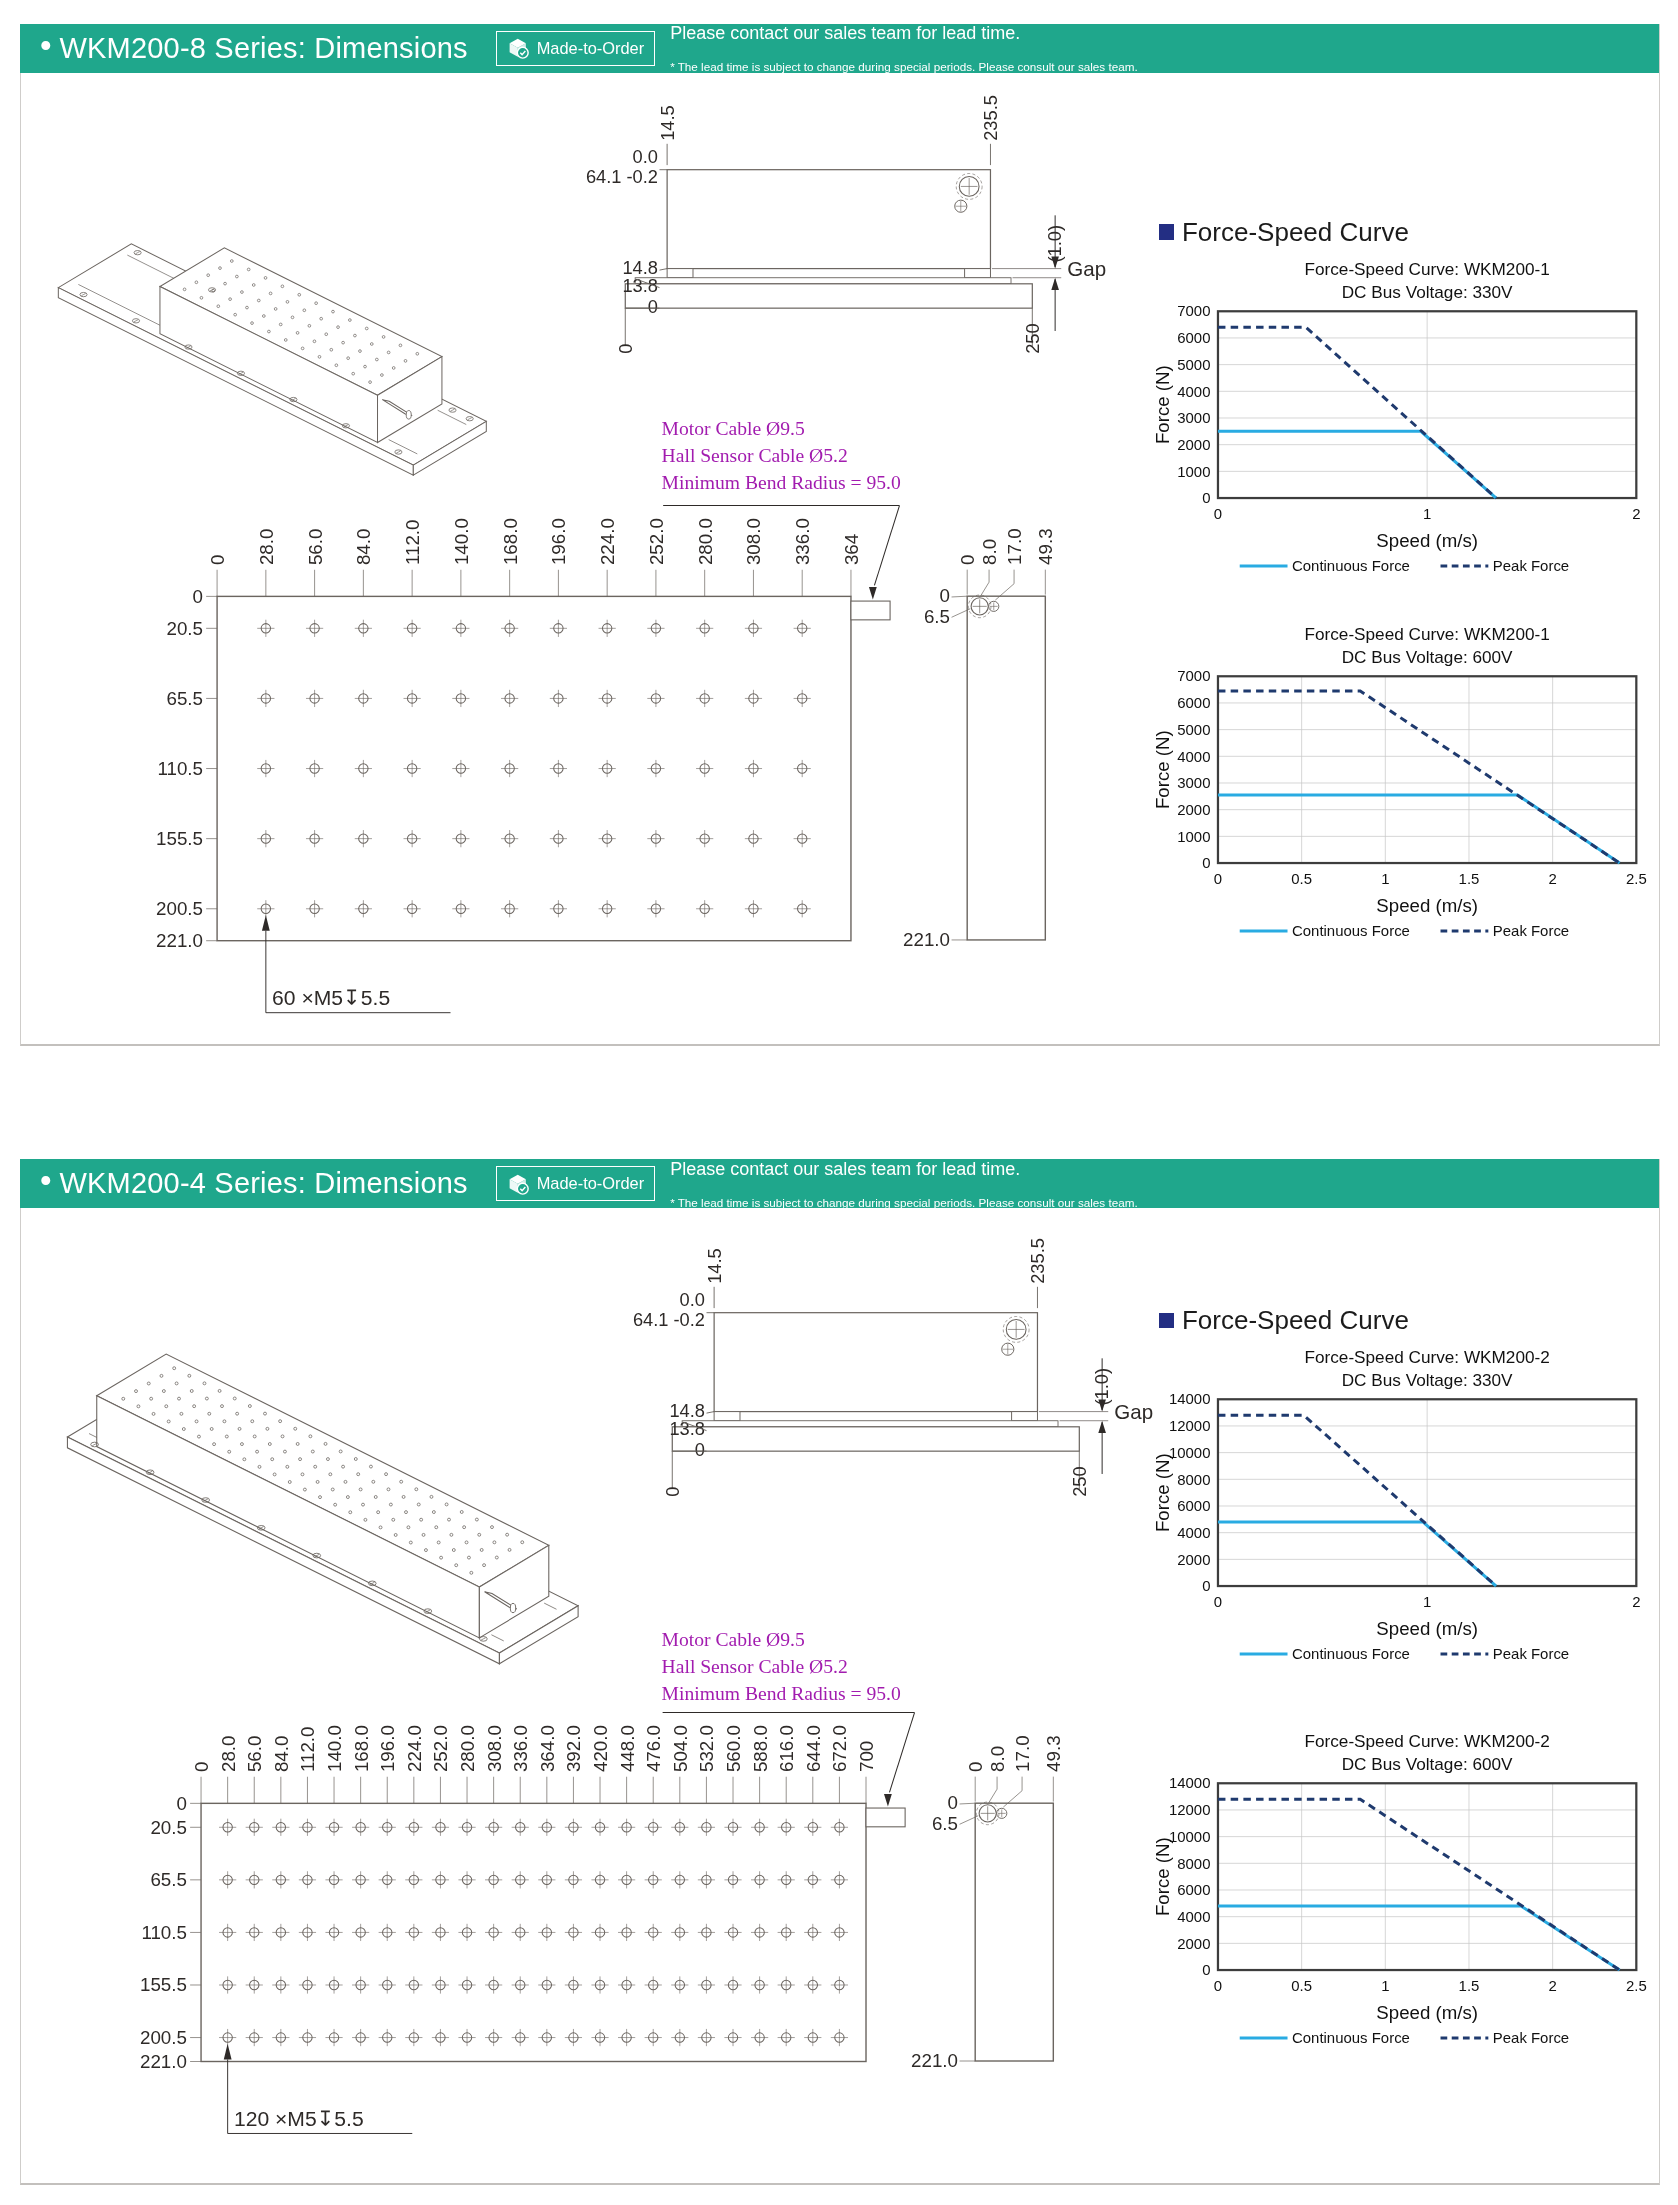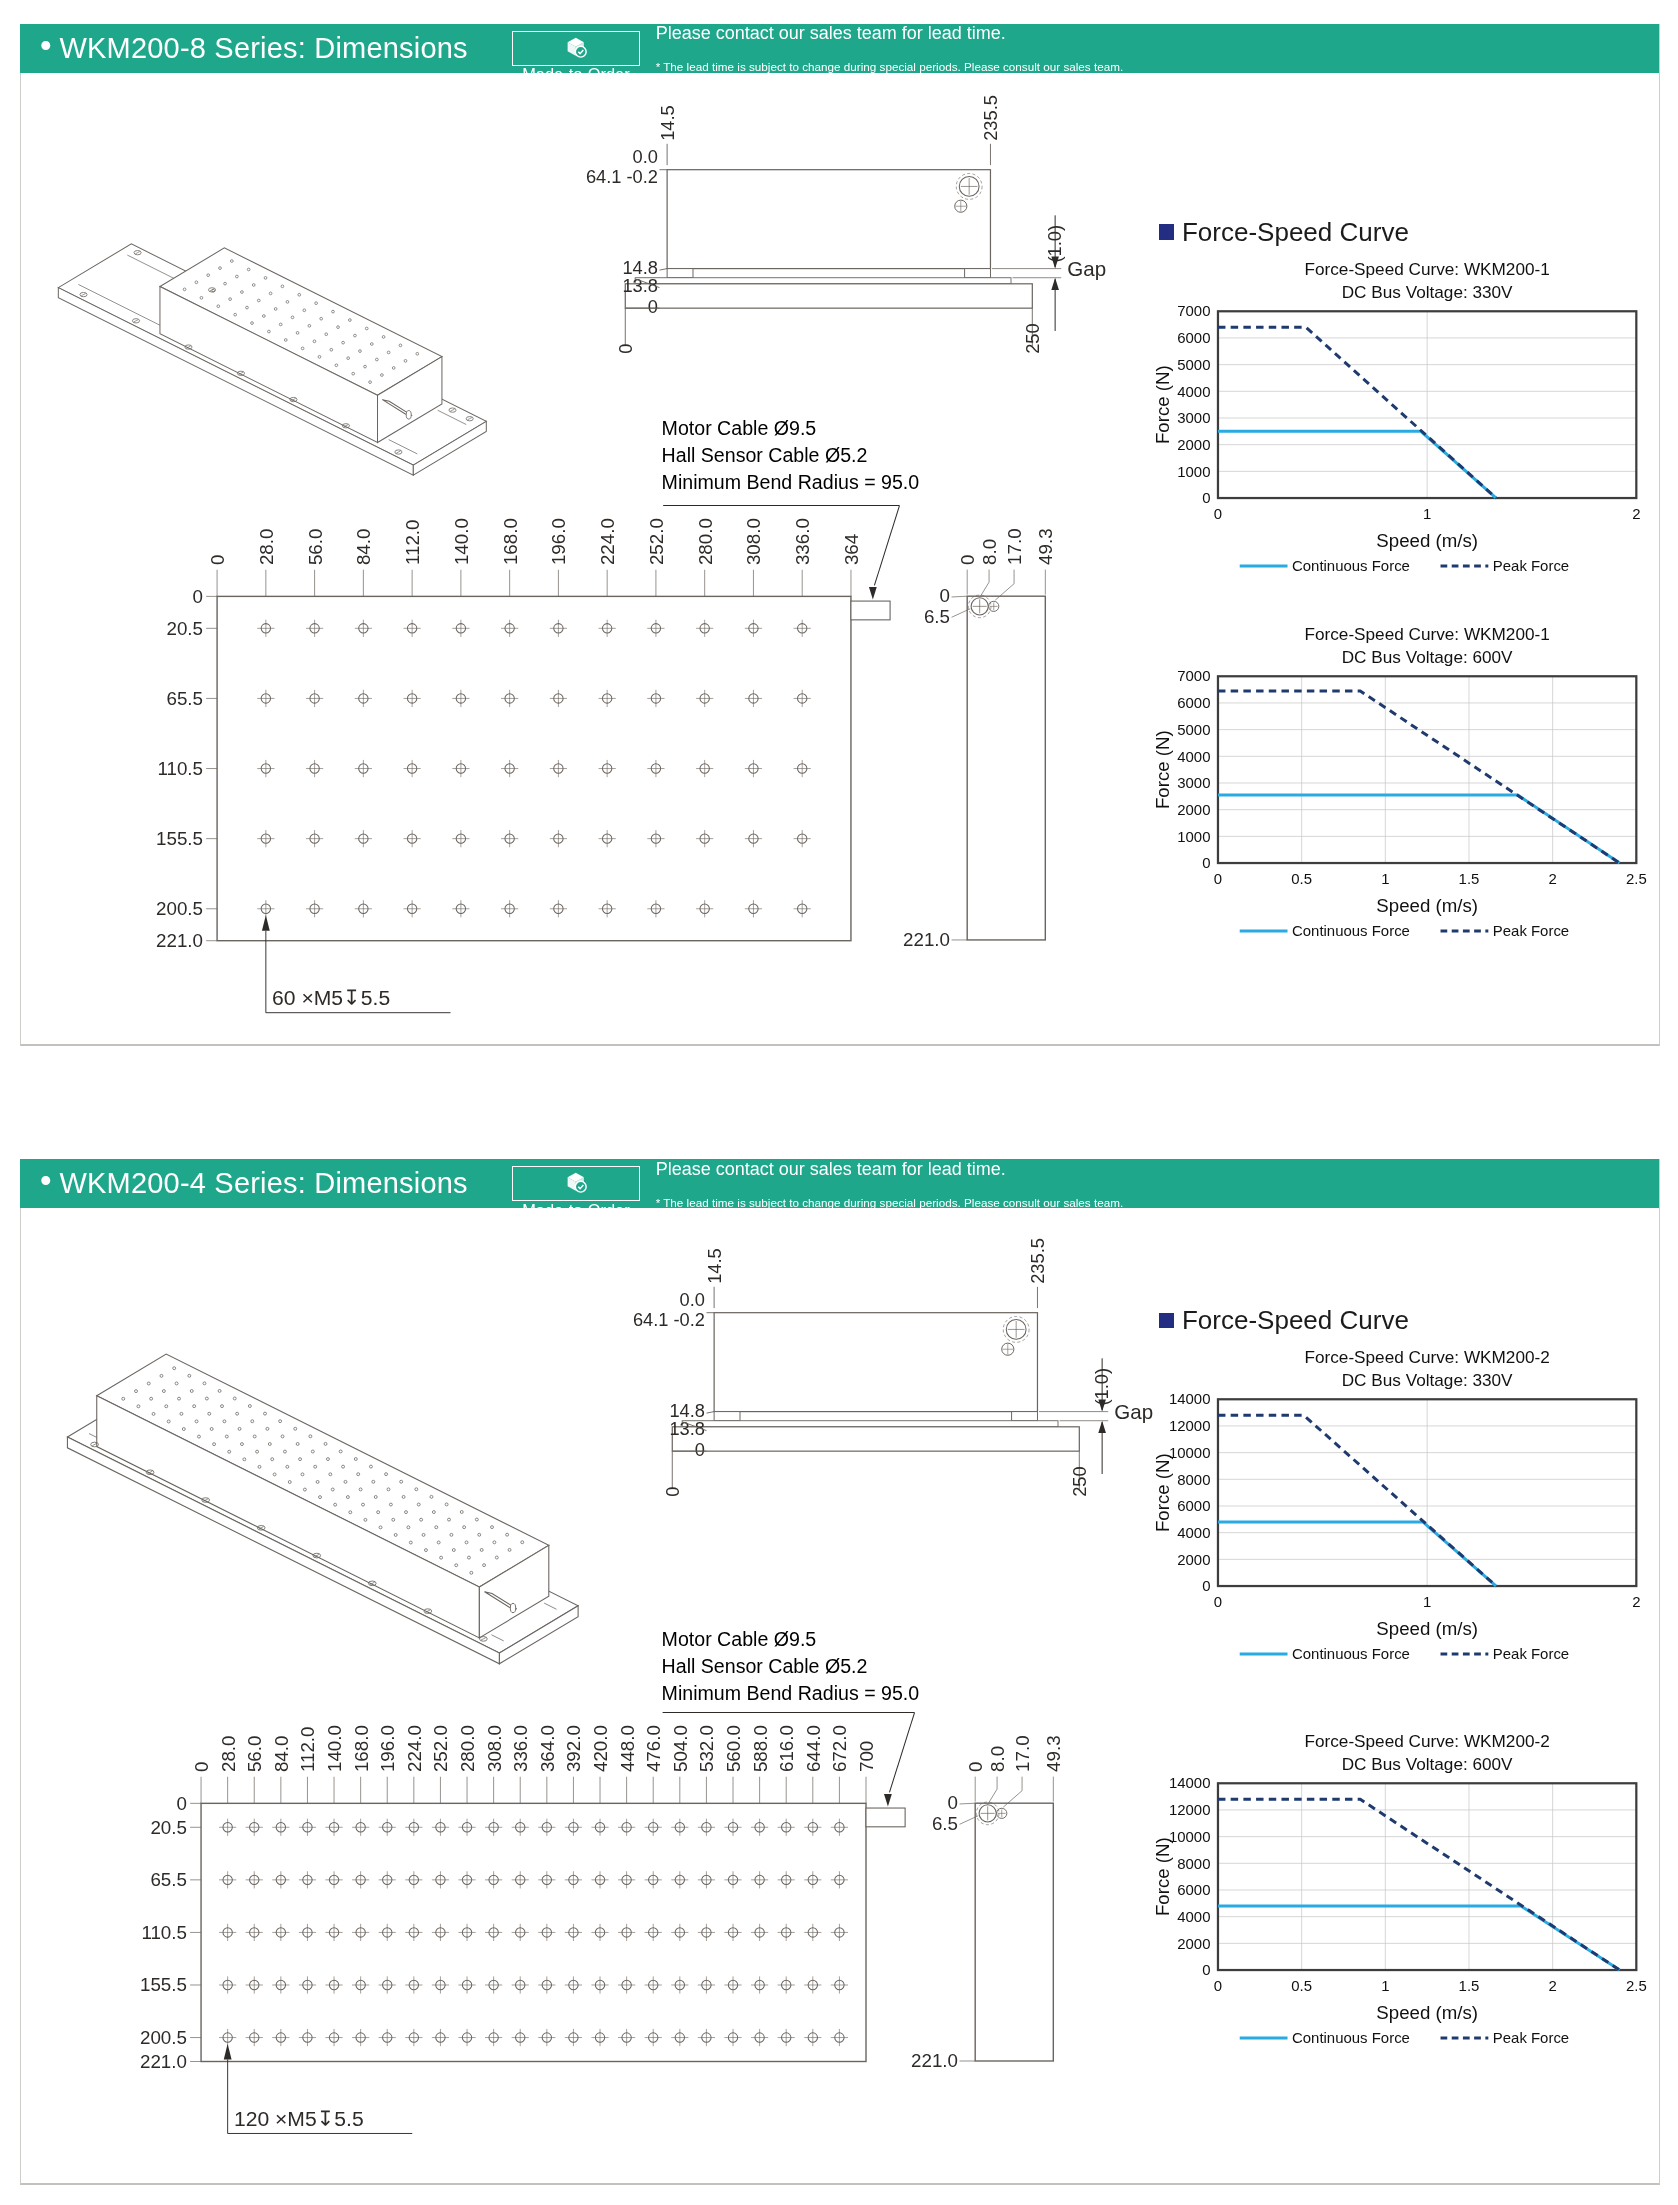--- a/index.html
+++ b/index.html
@@ -3,27 +3,27 @@
 <meta charset="utf-8">
 <style>
   html,body{margin:0;padding:0;background:#fff;}
   body{position:relative;width:1678px;height:2205px;font-family:"Liberation Sans","DejaVu Sans",sans-serif;color:#2e2a28;}
   .panel{position:absolute;left:19.6px;width:1638px;background:#fff;border:0.8px solid #cfcdca;border-bottom:2.3px solid #c3c0bd;}
   #panel0{top:23.5px;height:1019px;}
   #panel1{top:1159px;height:1023px;}
   .bar{position:absolute;top:-0.8px;left:-0.8px;right:-0.8px;height:49px;background:#1fa78c;color:#fff;display:flex;align-items:center;}
   .bullet{font-size:33px;line-height:1;margin:0 7.8px 6.3px 20.3px;}
   .title{font-size:29px;font-weight:500;margin:0;letter-spacing:0.2px;}
-  .badge{margin-left:44px;display:flex;align-items:center;gap:7px;border:1.6px solid #fff;padding:3.1px 9.4px;height:26.6px;flex-direction:column;}
+  .badge{margin-left:28px;display:flex;align-items:center;gap:7px;border:1.6px solid #fff;padding:3.1px 9.4px;height:26.6px;}
   .badge-label{font-size:16.4px;white-space:nowrap;}
   .lead{margin-left:15.6px;}
   .lead1{font-size:18px;}
   .lead2{font-size:11.7px;margin-top:16px;}
   .abs{position:absolute;}
-  .notes{font-size:19.6px;line-height:27px;color:#000000;}
+  .notes{font-size:19.6px;line-height:27px;color:#a21caf;font-family:Liberation Serif, serif;}
   .fsc-heading{display:flex;align-items:center;gap:7.8px;font-size:26px;color:#1b1b1b;font-weight:500;padding-left:18px;}
   .fsc-heading .sq{width:15.6px;height:15.6px;background:#232e83;display:inline-block;}
   svg{display:block;overflow:visible;}
   svg text{font-family:"Liberation Sans","DejaVu Sans",sans-serif;}
 </style>
 </head>
 <body>
 
 <section class="panel" id="panel0">
   <header class="bar">

